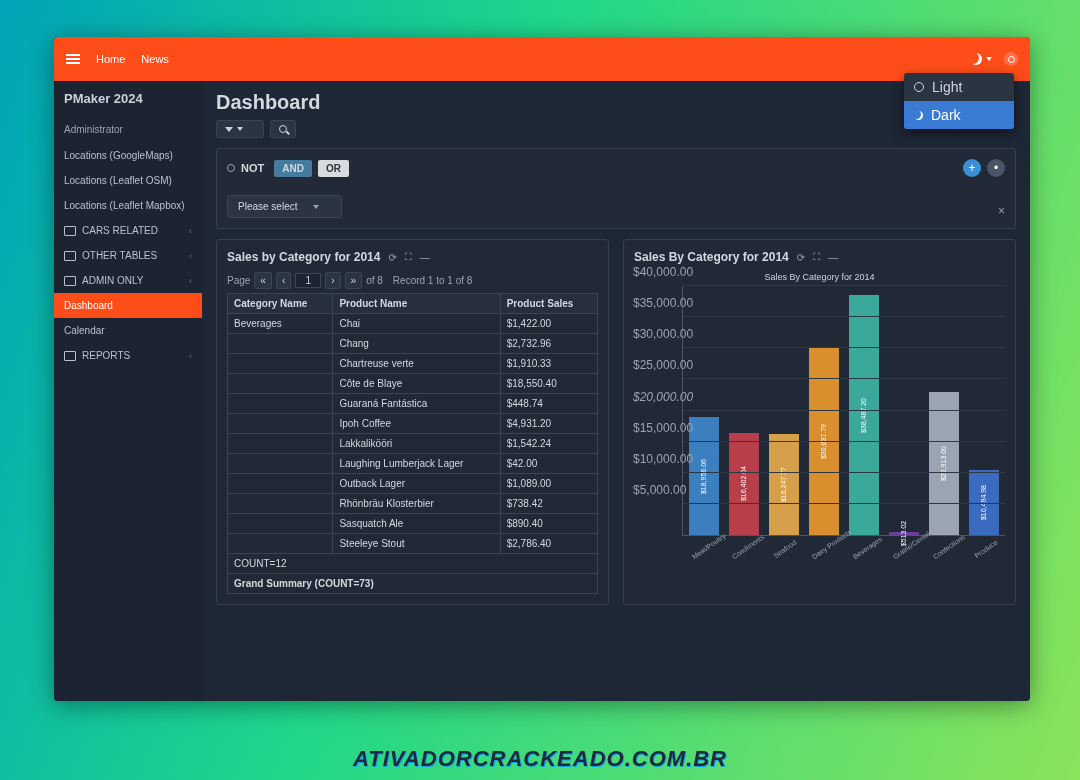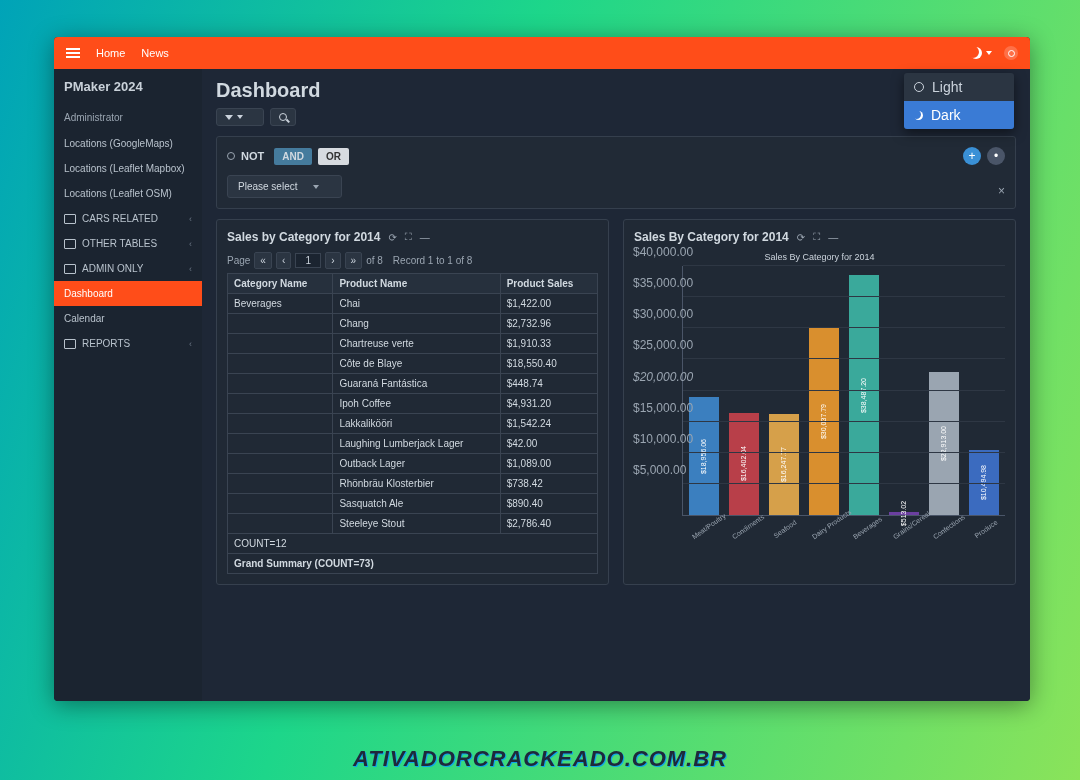--- a/index.html
+++ b/index.html
@@ -1,18 +1,18 @@
 <!DOCTYPE html>
 <html><head>
 <meta charset="utf-8">
 <style>
 *{box-sizing:border-box;margin:0;padding:0;font-family:Arial,Helvetica,sans-serif}
 body{background:linear-gradient(110deg,#00a3b8 0%,#1dd68a 40%,#8ae35a 100%);width:1080px;height:780px;overflow:hidden;position:relative}
 .wrapper{position:absolute;left:54px;top:37px;width:976px;height:664px;background:#1b2430;border-radius:4px;box-shadow:0 4px 24px rgba(0,0,0,.4);overflow:hidden;display:flex;flex-direction:column}
-.topbar{height:32px;background:#ff4d19;display:flex;align-items:center;padding:0 12px;color:#fff;font-size:11px}
+.topbar{height:44px;background:#ff4d19;display:flex;align-items:center;padding:0 12px;color:#fff;font-size:11px}
 .topbar .spacer{flex:1}
 .menu-icon{width:14px;height:10px;border-top:2px solid #fff;border-bottom:2px solid #fff;position:relative;margin-right:16px}
 .menu-icon::before{content:'';position:absolute;top:2px;left:0;right:0;border-top:2px solid #fff}
 .topbar a{color:#fff;text-decoration:none;margin-right:16px;font-size:11px}
 .moon{width:12px;height:12px;border-radius:50%;box-shadow:inset -3px -1px 0 0 #fff;margin-right:4px}
 .caret-d{width:0;height:0;border-left:3px solid transparent;border-right:3px solid transparent;border-top:4px solid #fff;margin-right:12px}
 .user-ic{width:14px;height:14px;border-radius:50%;background:#fff3;display:flex;align-items:center;justify-content:center}
 .user-ic::before{content:'';width:5px;height:5px;border-radius:50%;border:1px solid #fff;display:block}
 .main{flex:1;display:flex;min-height:0}
 .sidebar{width:148px;background:#1b2430;color:#b8c2cc;font-size:11px;display:flex;flex-direction:column;overflow:hidden}
@@ -33,21 +33,21 @@
 .filter-box{background:#212a36;border:1px solid #353f4d;border-radius:3px;padding:10px;margin-bottom:10px}
 .filt-row{display:flex;align-items:center;gap:6px}
 .fr-circ{width:8px;height:8px;border:1px solid #9aa5b1;border-radius:50%}
 .fr-lbl{font-size:11px;font-weight:bold;margin-right:4px}
 .chip{padding:3px 8px;border-radius:2px;font-size:10px;font-weight:bold}
 .chip.and{background:#457b9d}
 .chip.or{background:#d7dbe0;color:#333}
 .fr-sp{flex:1}
 .circ-btn{width:18px;height:18px;border-radius:50%;background:#3a90d6;color:#fff;display:flex;align-items:center;justify-content:center;font-size:12px;cursor:pointer}
 .circ-btn.dk{background:#4a5568}
-.sel-row{display:flex;align-items:flex-end;margin-top:10px;gap:18px}
+.sel-row{display:flex;align-items:flex-end;margin-top:18px;gap:18px}
 .sel{background:#2b3542;border:1px solid #3a4452;border-radius:3px;padding:5px 10px;font-size:10px;display:flex;align-items:center;gap:16px;cursor:pointer}
 .x-btn{margin-left:auto;color:#9aa5b1;font-size:12px;cursor:pointer}
 .btns{display:flex;gap:8px;justify-content:center;margin-bottom:14px}
 .btn{padding:5px 12px;border-radius:3px;font-size:11px;cursor:pointer;border:1px solid transparent}
 .btn.search{background:#5a8db3;color:#fff}
 .btn.reset{background:#2b3542;border-color:#3a4452;color:#cbd3dc}
 .cards{display:flex;gap:14px;align-items:stretch}
 .card{flex:1;background:#202935;border:1px solid #36404e;border-radius:3px;padding:10px;display:flex;flex-direction:column;min-width:0}
 .card-hd{display:flex;align-items:center;margin-bottom:8px}
 .card-ttl{font-size:12px;font-weight:600}
@@ -102,24 +102,24 @@
   </div>
 
   <div class="main">
     <div class="sidebar">
       <div class="side-title">PMaker 2024</div>
       <div class="side-user">Administrator</div>
       <div class="side-item">
           <span>Locations (GoogleMaps)</span>
         </div>
       <div class="side-item">
+          <span>Locations (Leaflet OSM)</span>
+        </div>
+      <div class="side-item">
           <span>Locations (Leaflet Mapbox)</span>
-        </div>
-      <div class="side-item">
-          <span>Locations (Leaflet OSM)</span>
         </div>
       <div class="side-item">
           <span class="side-ic"></span>
           <span>CARS RELATED</span>
           <span class="chev">‹</span>
         </div>
       <div class="side-item">
           <span class="side-ic"></span>
           <span>OTHER TABLES</span>
           <span class="chev">‹</span>

